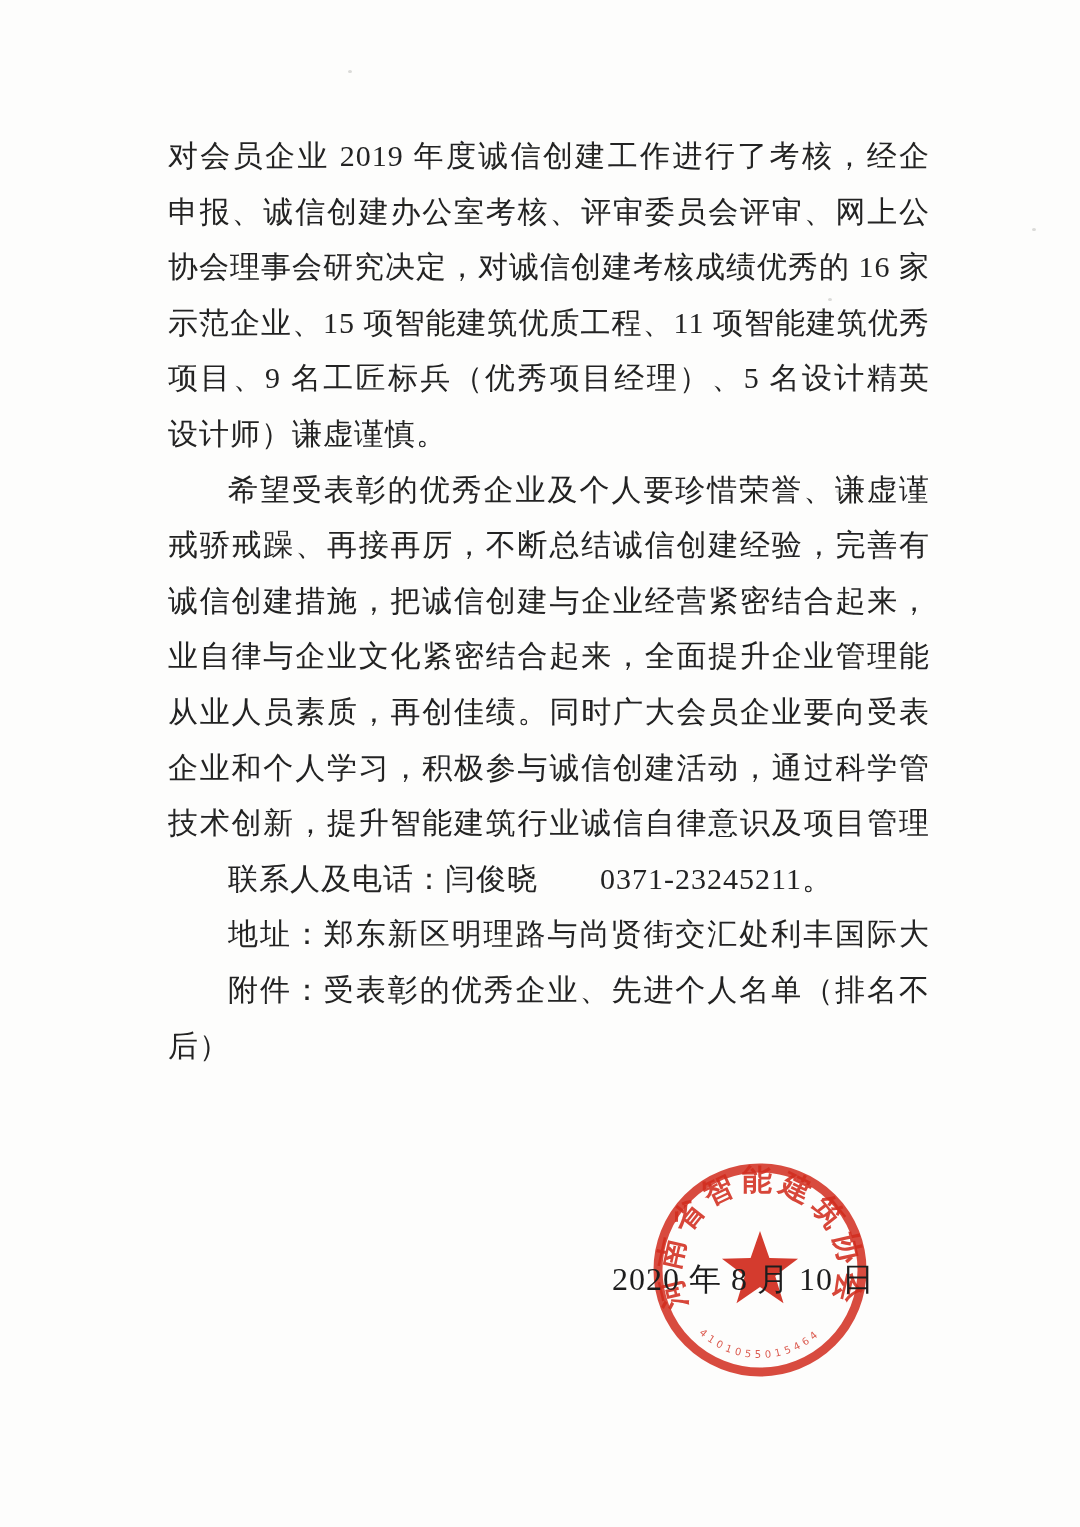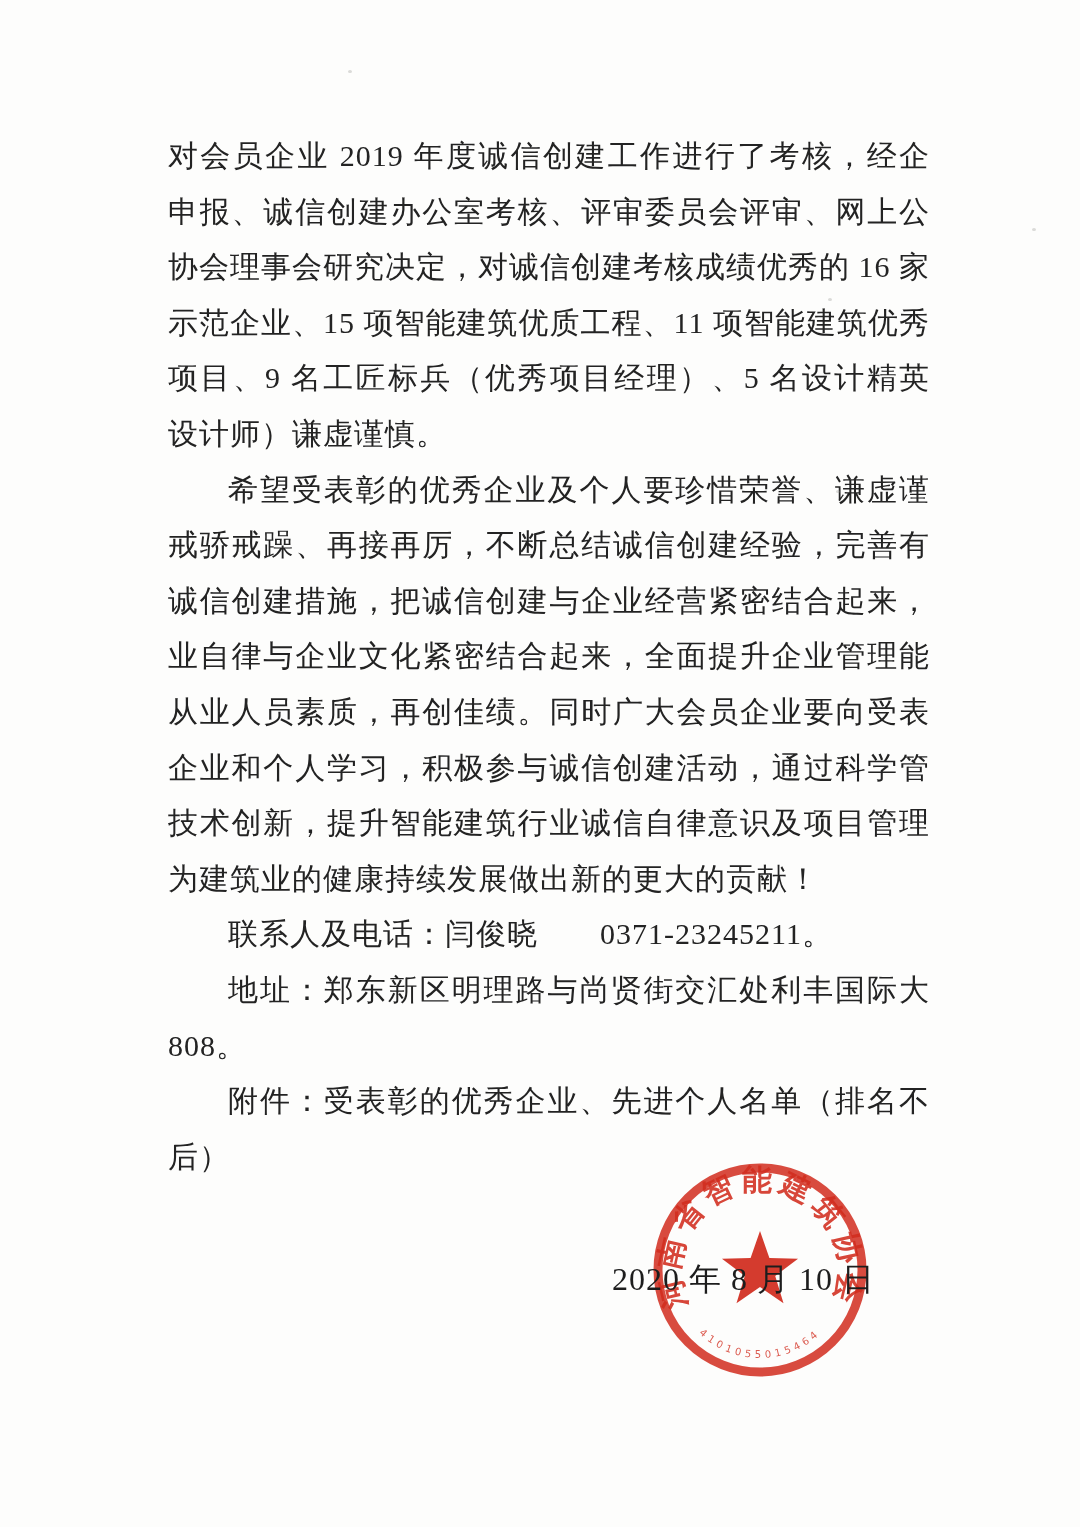--- a/index.html
+++ b/index.html
@@ -45,24 +45,22 @@
   <div class="line justify">示范企业、15 项智能建筑优质工程、11 项智能建筑优秀设计</div>
   <div class="line justify">项目、9 名工匠标兵（优秀项目经理）、5 名设计精英（优秀</div>
   <div class="line">设计师）谦虚谨慎。</div>
   <div class="line justify indent">希望受表彰的优秀企业及个人要珍惜荣誉、谦虚谨慎、</div>
   <div class="line justify">戒骄戒躁、再接再厉，不断总结诚信创建经验，完善有效的</div>
   <div class="line justify">诚信创建措施，把诚信创建与企业经营紧密结合起来，把行</div>
   <div class="line justify">业自律与企业文化紧密结合起来，全面提升企业管理能力和</div>
   <div class="line justify">从业人员素质，再创佳绩。同时广大会员企业要向受表彰的</div>
   <div class="line justify">企业和个人学习，积极参与诚信创建活动，通过科学管理和</div>
   <div class="line justify">技术创新，提升智能建筑行业诚信自律意识及项目管理水平，</div>
-  <div class="line">为建筑业的健康持续发展做出新的更大的贡献！</div>
   <div class="line indent">联系人及电话：闫俊晓　　0371-23245211。</div>
   <div class="line justify indent">地址：郑东新区明理路与尚贤街交汇处利丰国际大厦</div>
-  <div class="line">808。</div>
   <div class="line justify indent">附件：受表彰的优秀企业、先进个人名单（排名不分先</div>
   <div class="line">后）</div>
 </div>
 
 <div class="date-line">2020 年 8 月 10 日</div>
 
 <svg class="seal" viewBox="0 0 240 240">
   <defs>
     <path id="sealTextArc" d="M 50.7,160 A 80 80 0 1 1 189.3,160" fill="none"></path>
     <path id="sealSerialArc" d="M 43.8,164 A 88 88 0 0 0 196.2,164" fill="none"></path>

